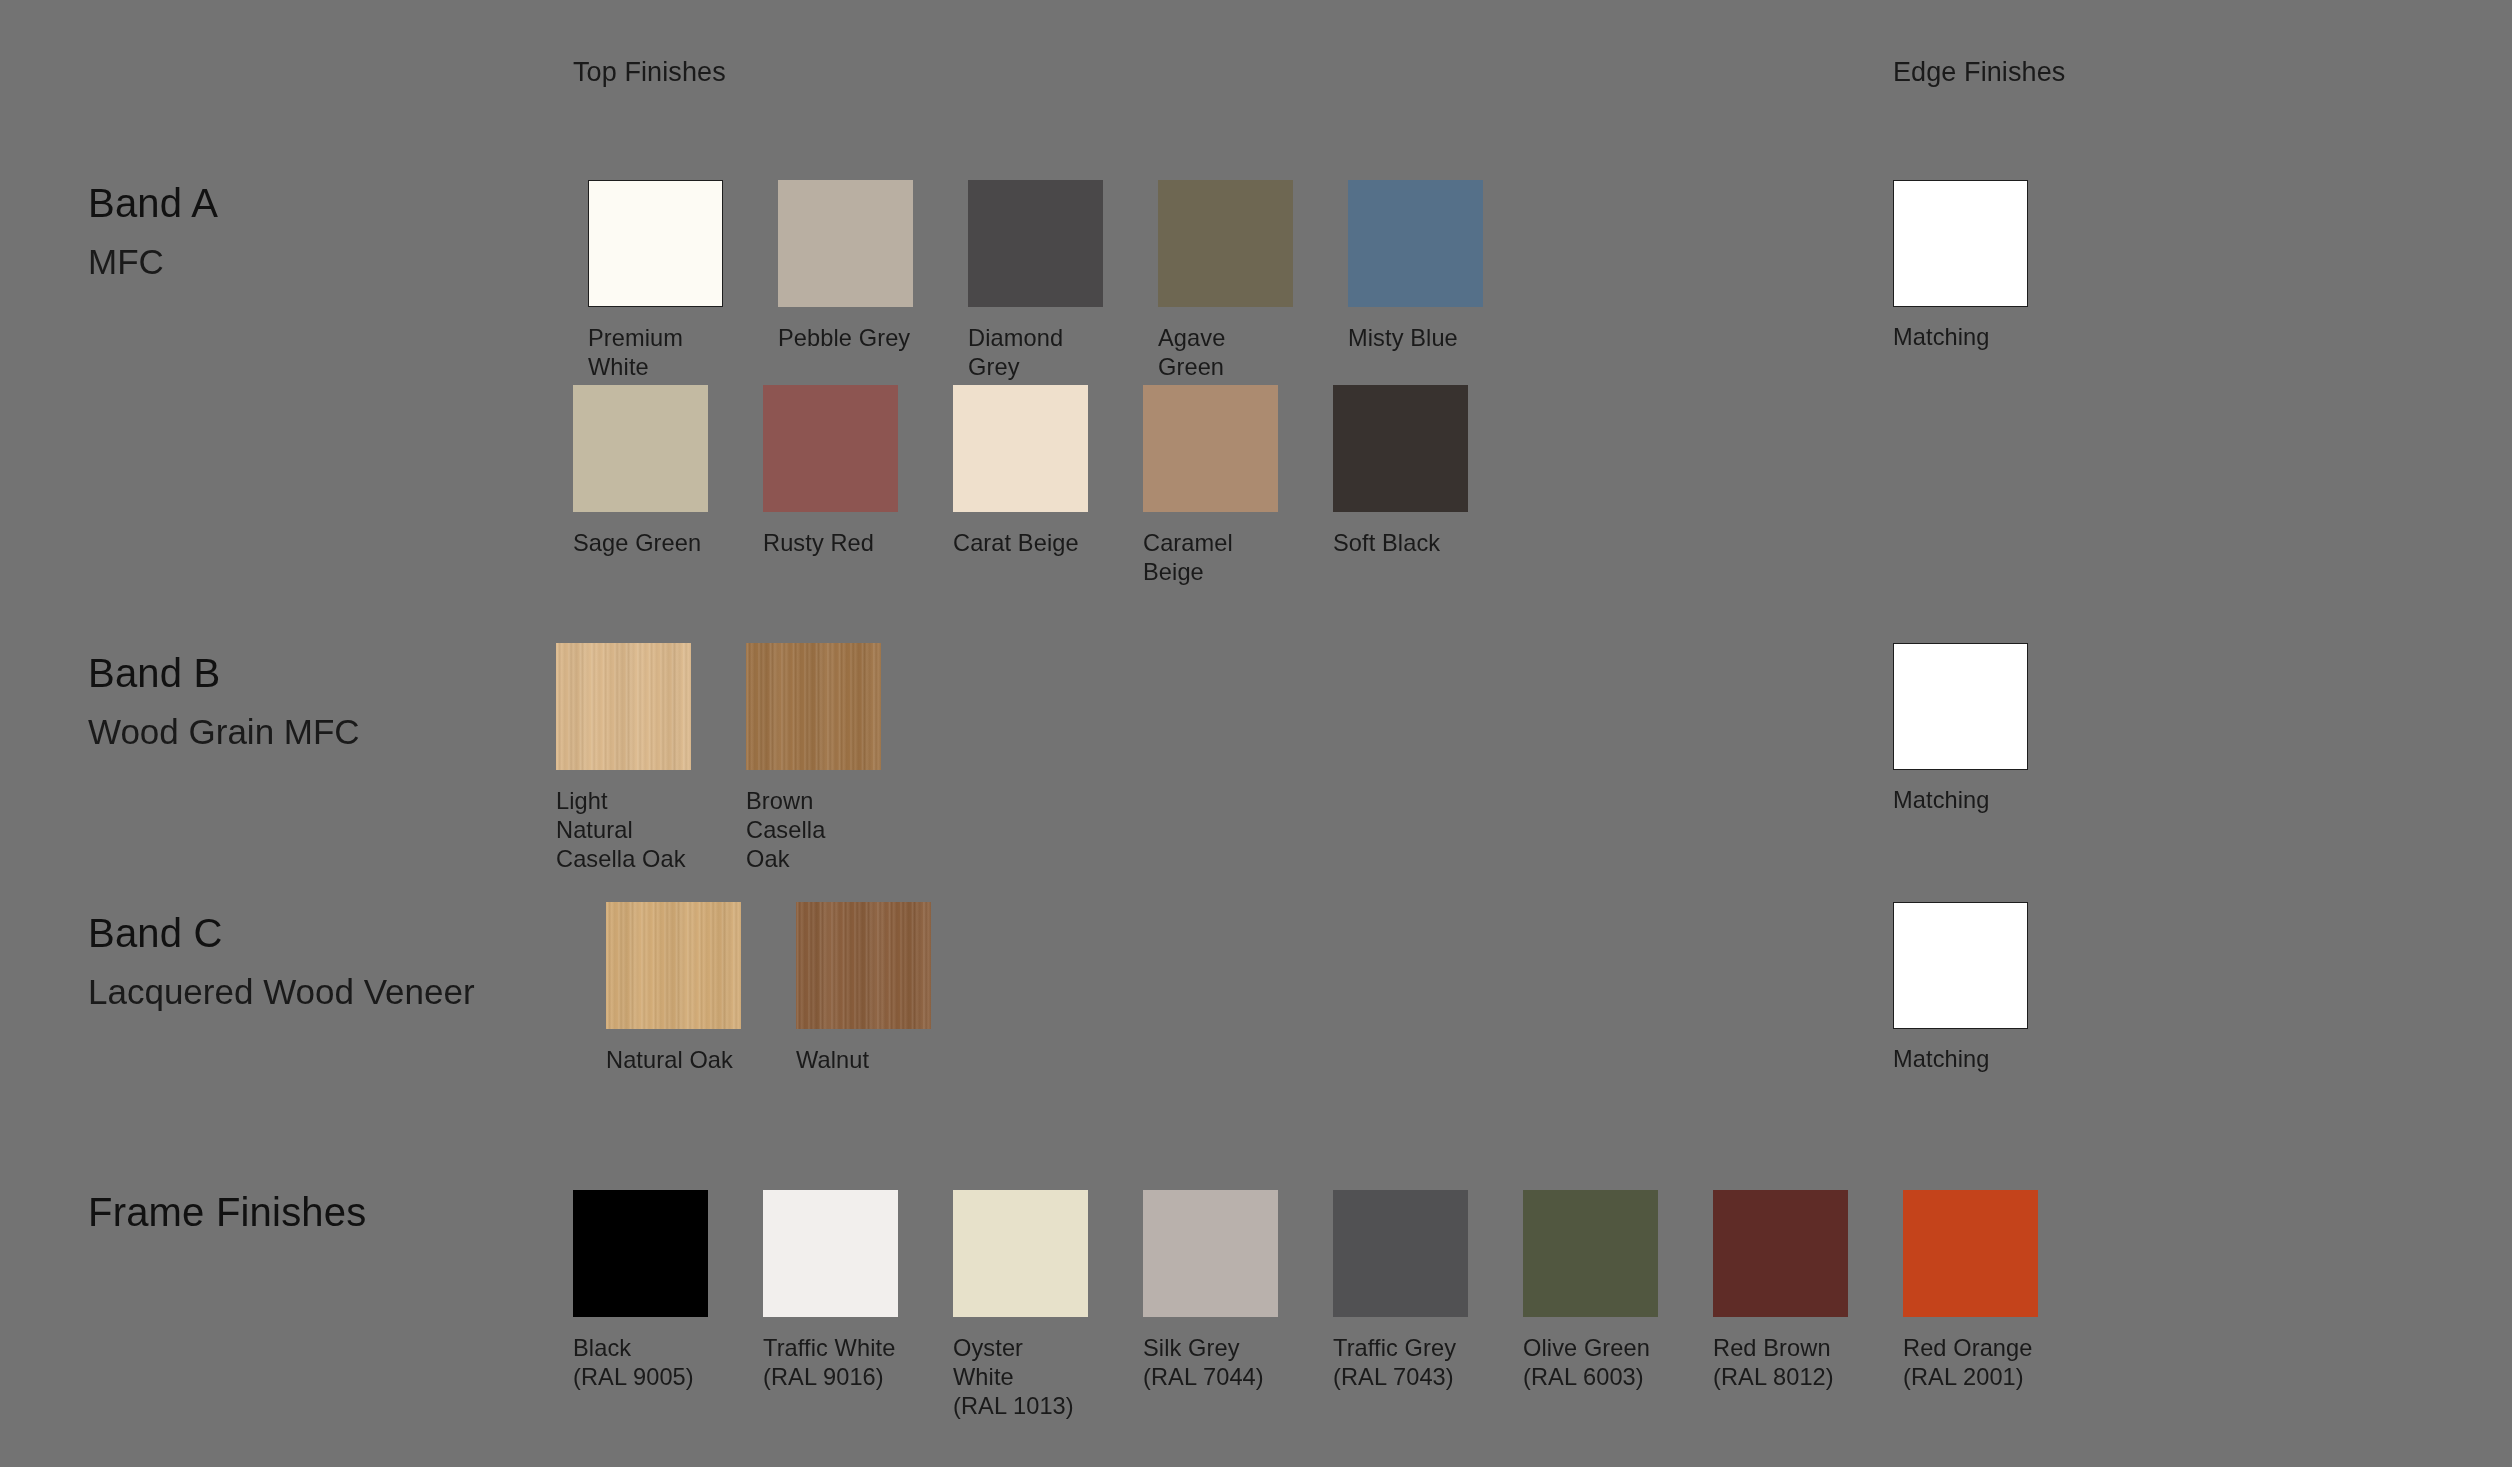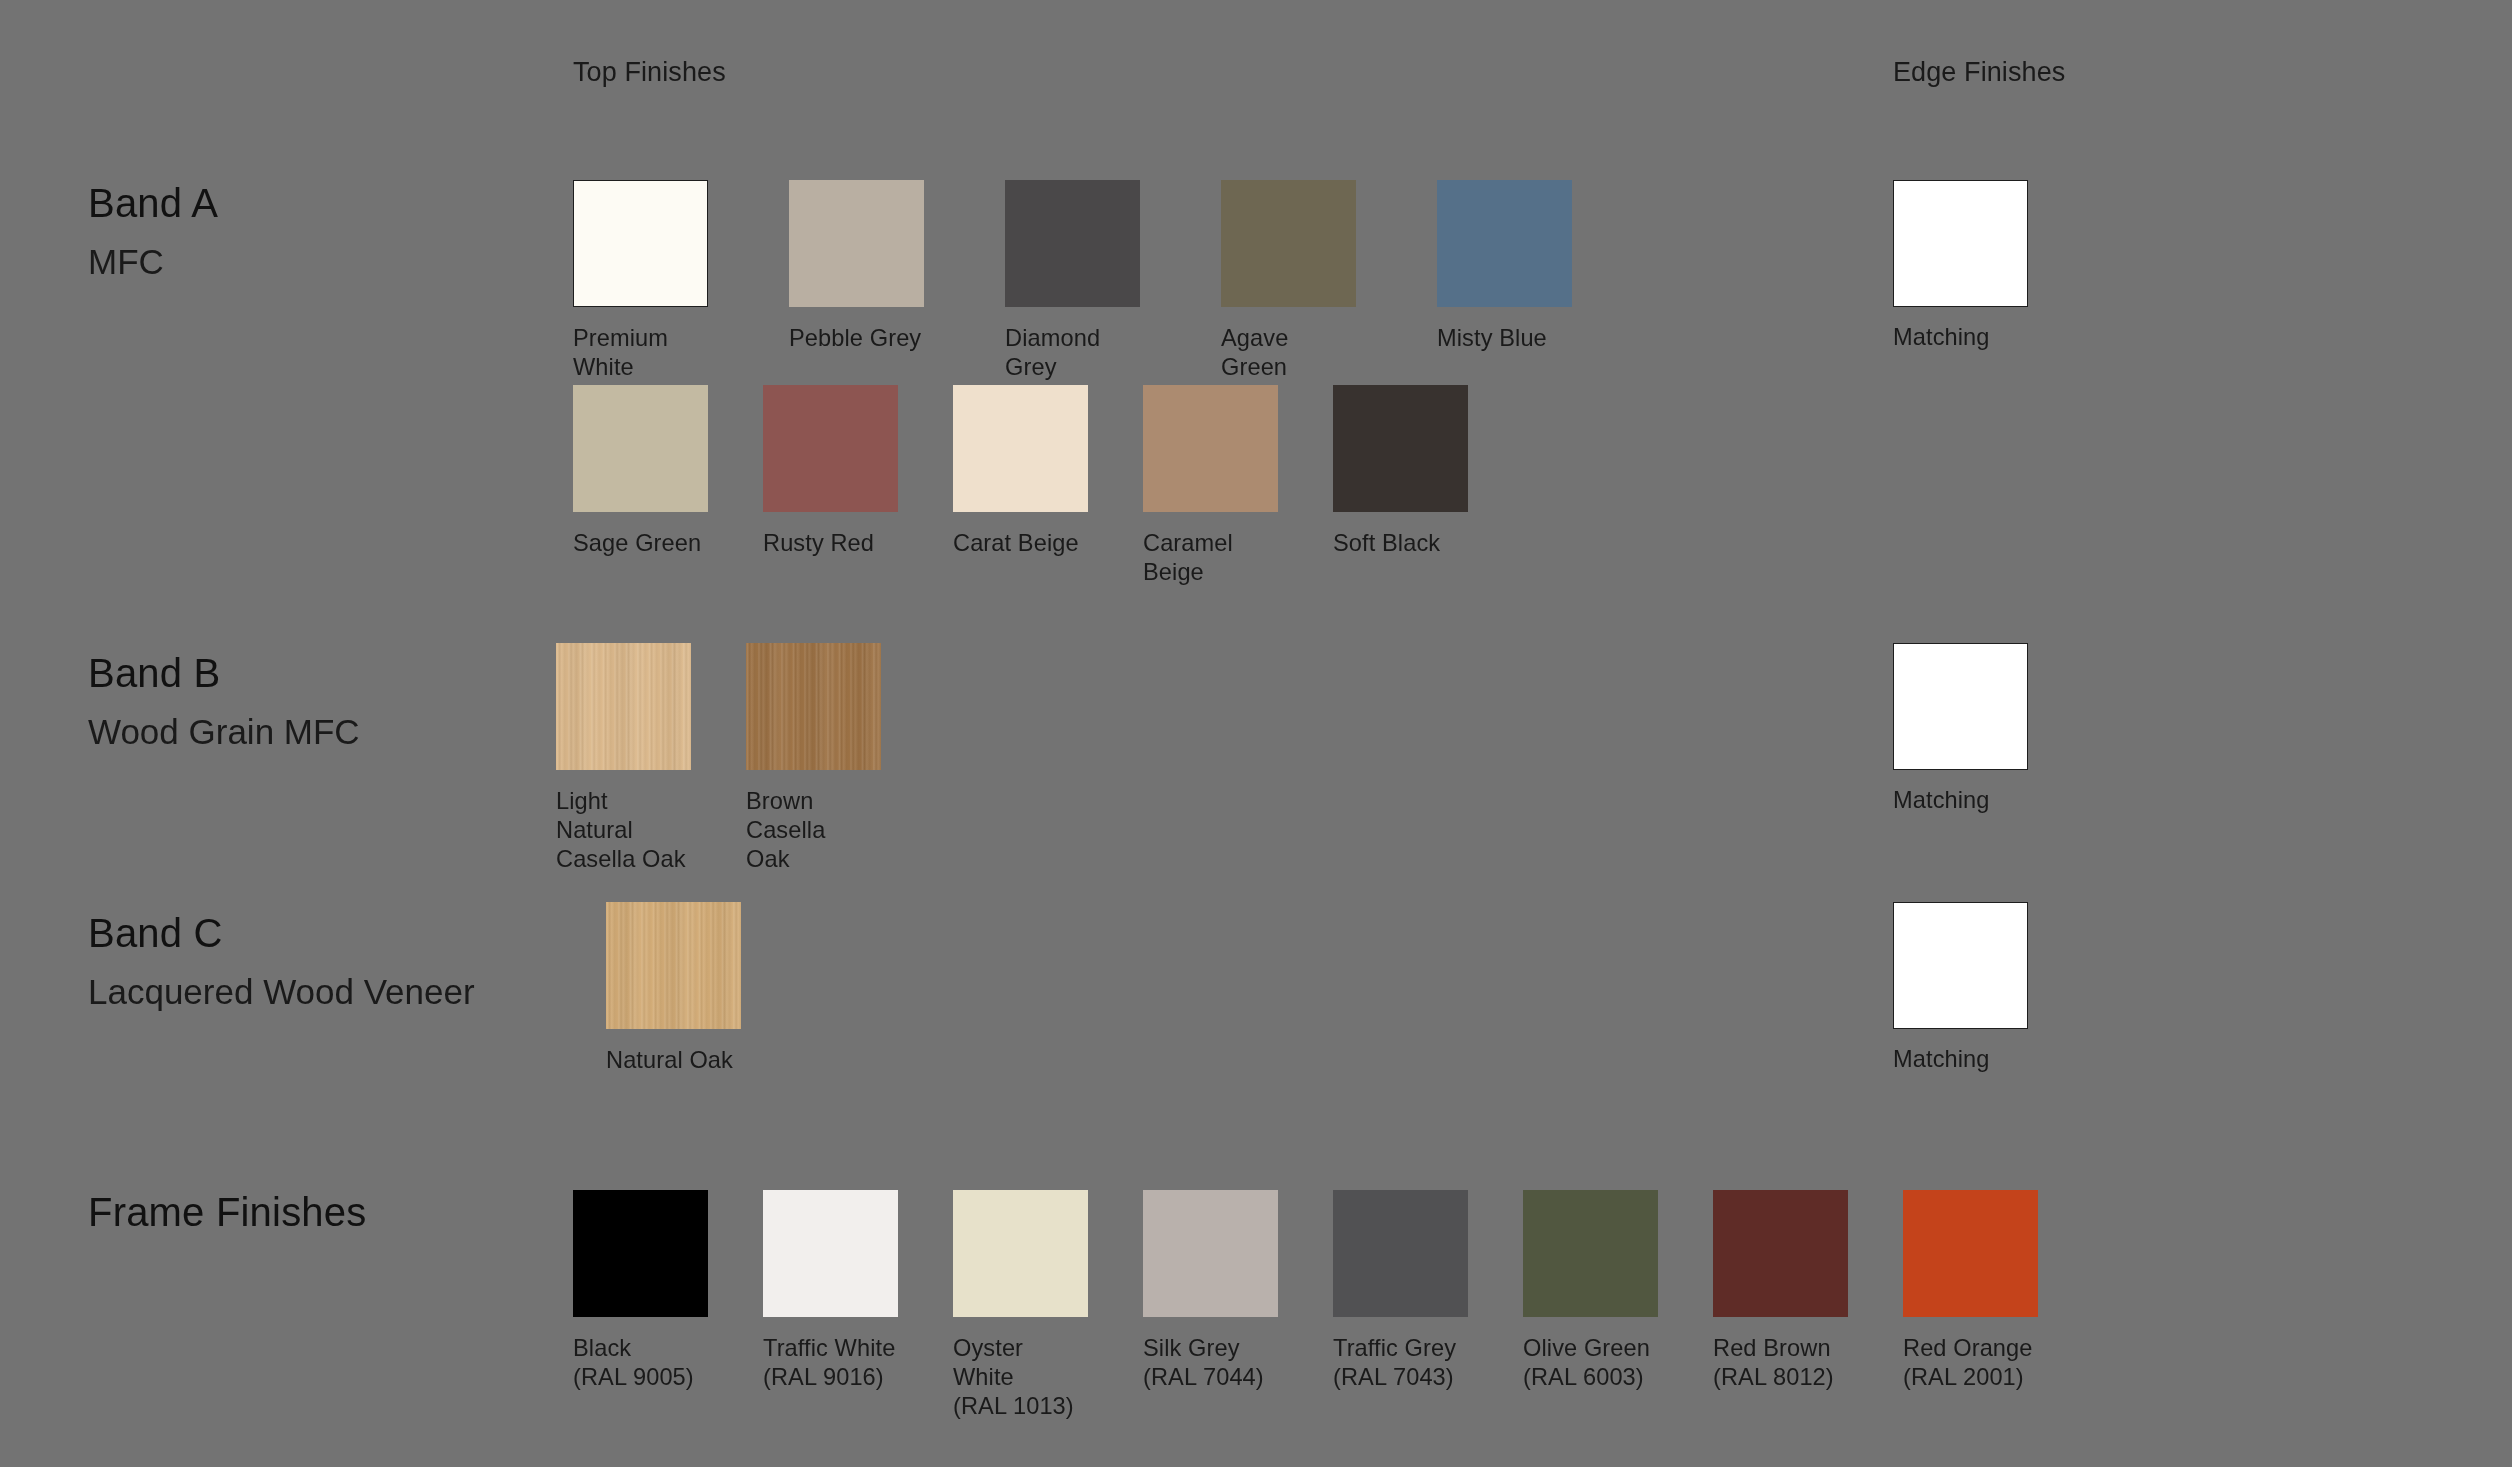--- a/index.html
+++ b/index.html
@@ -102,21 +102,21 @@
         rgba(255,255,255,0.00) 11.5px),
       repeating-linear-gradient(90deg,
         rgba(0,0,0,0.00) 0px,
         rgba(0,0,0,0.045) 21px,
         rgba(255,255,255,0.05) 31.5px,
         rgba(0,0,0,0.00) 48px);
     pointer-events: none;
   }
 
   
-  #row-a1 { left: 573px; top: 180px; gap: 26px; }
+  #row-a1 { left: 588px; top: 180px; }
   #row-a2 { left: 573px; top: 385px; }
   #row-b1 { left: 556px; top: 643px; }
   #row-c1 { left: 606px; top: 902px; }
   #row-f1 { left: 573px; top: 1190px; }
 
   
   .edge-cell { position: absolute; left: 1893px; width: 135px; }
   .edge-chip {
     width: 135px;
     height: 127px;
@@ -217,20 +217,24 @@
         <div class="swatch-chip grain" style="background: rgb(158, 115, 70);"></div>
         <div class="swatch-name">Brown Casella
 Oak</div>
       </div>
     </div>
   <div class="swatch-row" id="row-c1">
       <div class="swatch-cell">
         <div class="swatch-chip grain" style="background: rgb(211, 172, 119);"></div>
         <div class="swatch-name">Natural Oak</div>
       </div>
+      <div class="swatch-cell">
+        <div class="swatch-chip grain" style="background: rgb(138, 94, 60);"></div>
+        <div class="swatch-name">Walnut</div>
+      </div>
     </div>
   <div class="swatch-row" id="row-f1">
       <div class="swatch-cell">
         <div class="swatch-chip" style="background: rgb(0, 0, 0);"></div>
         <div class="swatch-name frame-name">Black
 (RAL 9005)</div>
       </div>
       <div class="swatch-cell">
         <div class="swatch-chip" style="background: rgb(242, 239, 237);"></div>
         <div class="swatch-name frame-name">Traffic White

